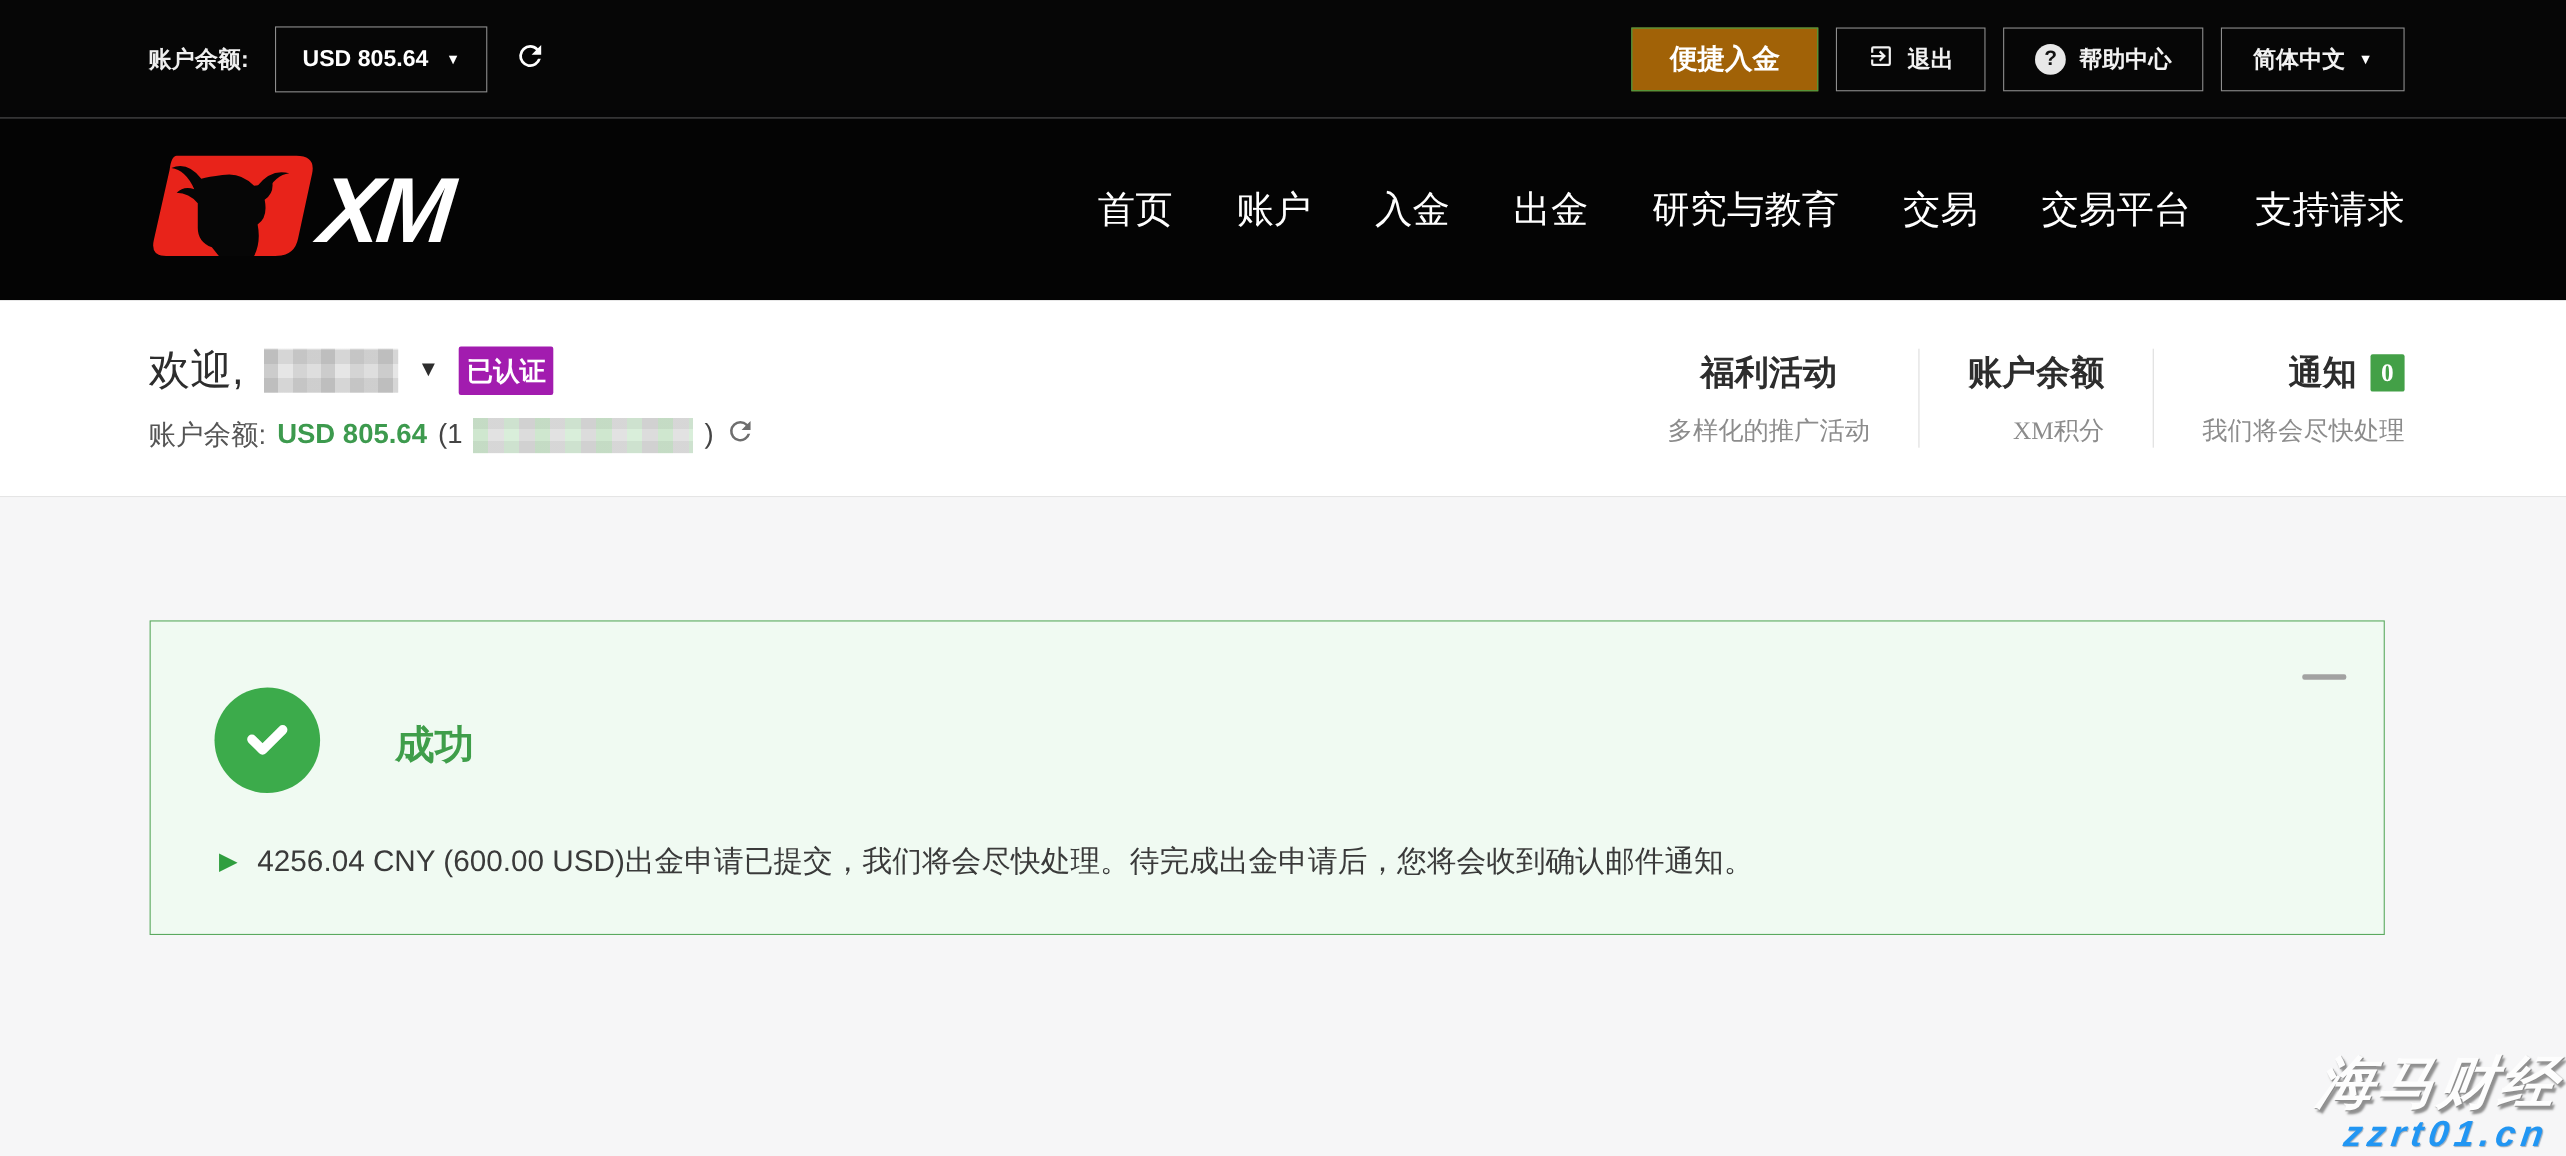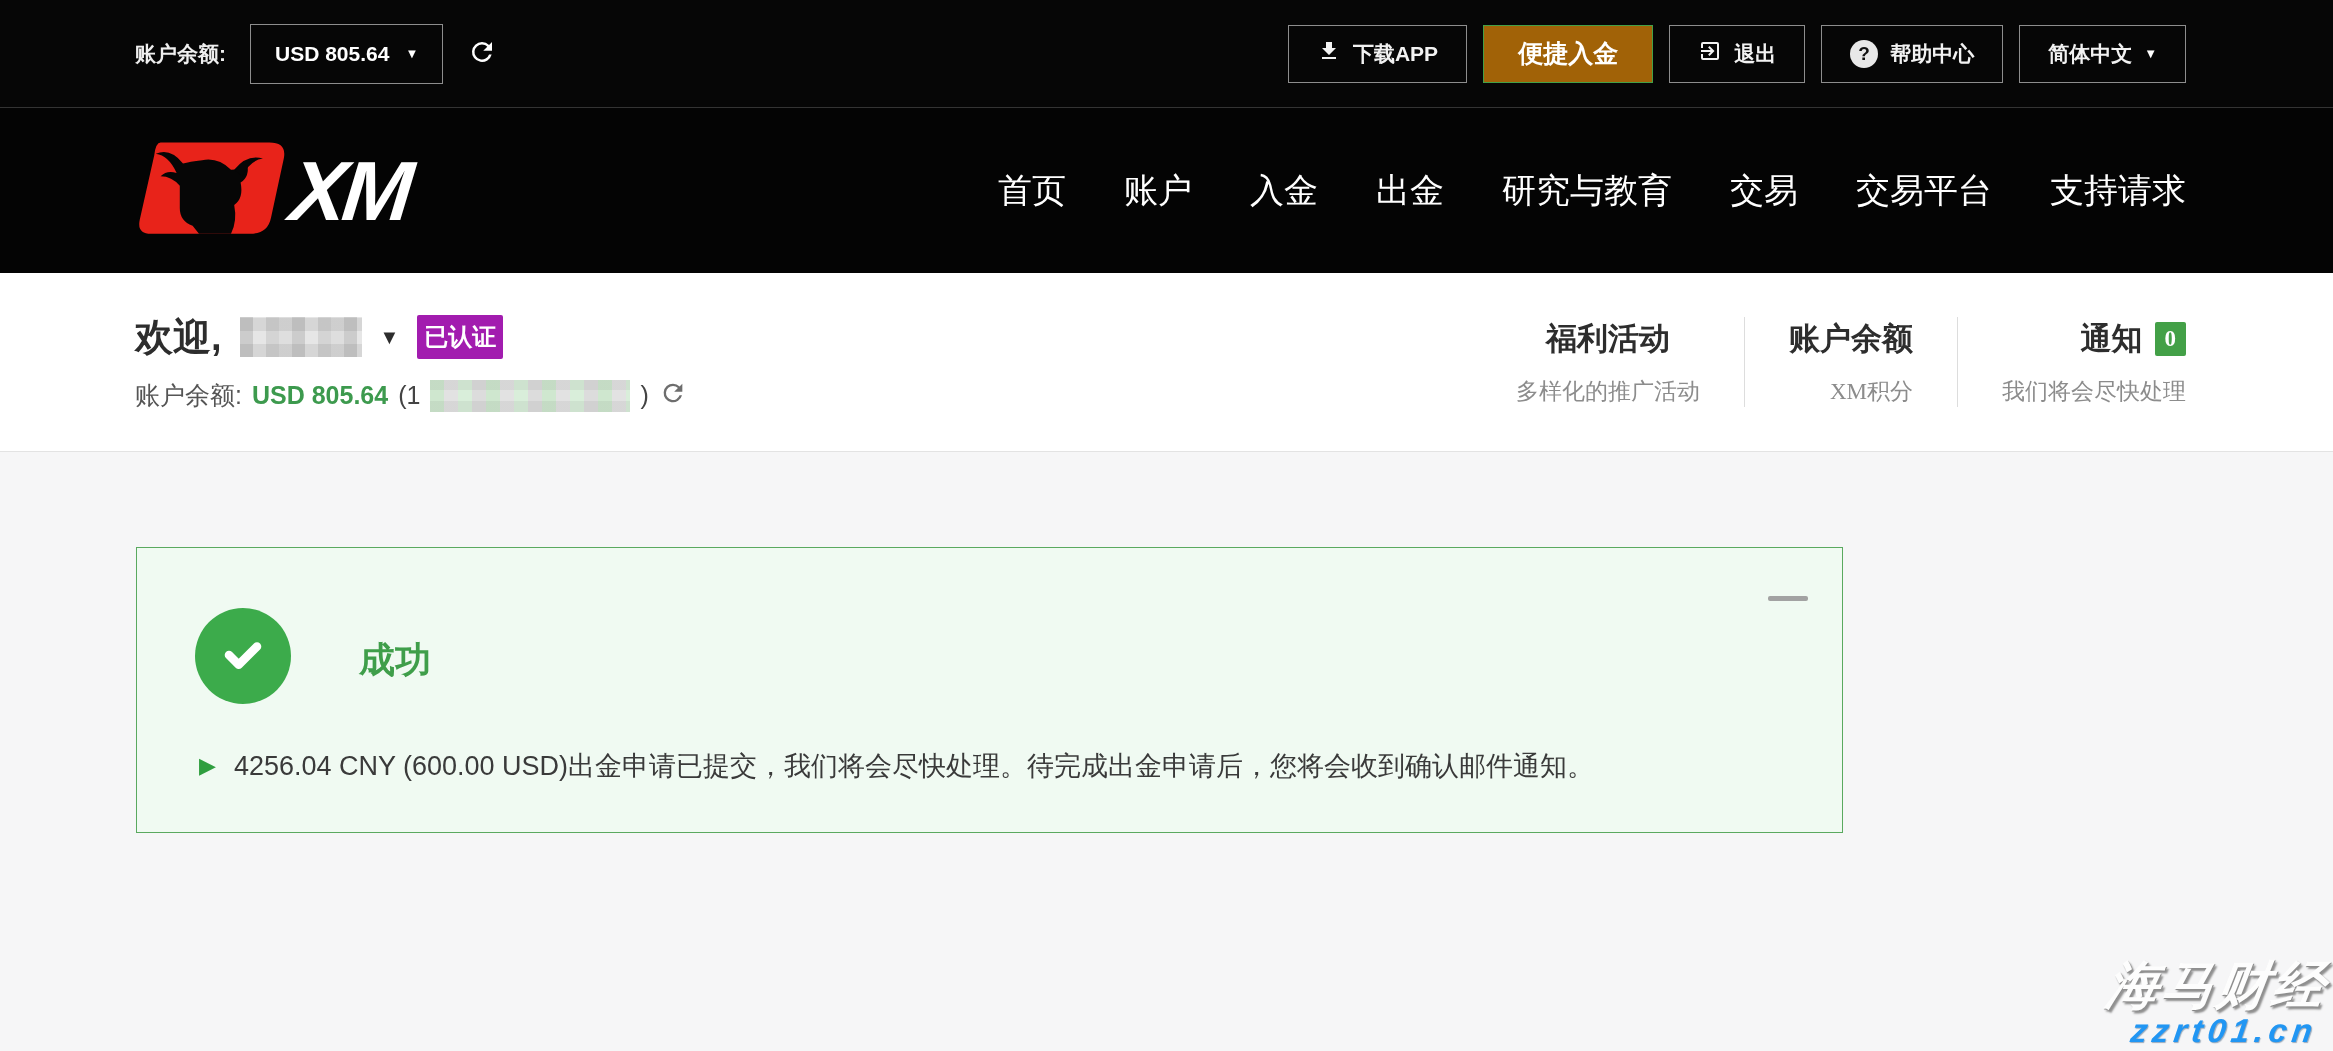--- a/index.html
+++ b/index.html
@@ -63,21 +63,21 @@
   .nav-item { color:#fff; font-size:34px; cursor:pointer; white-space:nowrap; }
 
   
   .welcome {
     height:179px; background:#ffffff; border-bottom:1px solid #e3e3e3;
     display:flex; align-items:center;
     padding:0 147px 0 135px; position:relative;
   }
   .welcome-left { display:flex; flex-direction:column; gap:16px; }
   .welcome-line1 { display:flex; align-items:center; gap:18px; }
-  .greeting { font-size:38px; font-weight:bold; color:#2d2d2d; }
+  .greeting { font-size:38px; font-weight:normal; color:#2d2d2d; }
   .mosaic-name {
     width:122px; height:40px; display:inline-block;
     background:
       repeating-linear-gradient(0deg, rgba(0,0,0,0.07) 0 13px, rgba(0,0,0,0) 13px 26px),
       repeating-linear-gradient(90deg, #cccccc 0 13px, #e6e6e6 13px 26px, #d4d4d4 26px 39px, #dedede 39px 52px);
   }
   .name-caret { color:#2d2d2d; font-size:20px; }
   .verified-badge {
     background:#a21caf; color:#fff; font-size:24px; font-weight:bold;
     padding:6px 7px; border-radius:2px;
@@ -106,21 +106,21 @@
   .stat-sub { font-size:23px; color:#8c8c8c; white-space:nowrap; }
   .stat-divider { width:1px; height:90px; background:#ddd; margin:0 44px; }
   .notif-badge {
     background:#43a047; color:#fff; font-size:23px; font-weight:bold;
     padding:3px 10px; border-radius:2px; line-height:1.2;
   }
 
   
   .main { height:599px; background:#f6f6f7; position:relative; }
   .success-box {
-    position:absolute; left:136px; top:95px; width:1707px; height:286px;
+    position:absolute; left:136px; top:112px; width:2032px; height:286px;
     background:#f0faf2; border:1px solid #5aa95f;
   }
   .success-circle {
     position:absolute; left:58px; top:60px;
     width:96px; height:96px; border-radius:50%; background:#3cab4b;
     display:flex; align-items:center; justify-content:center;
   }
   .success-circle svg { width:56px; height:56px; }
   .success-title {
     position:absolute; left:222px; top:88px;
@@ -168,28 +168,20 @@
     <span class="icon-btn-plain">
       <span>
         <svg viewBox="0 0 24 24" width="30" height="30">
             <path d="M17.65 6.35A7.96 7.96 0 0 0 12 4a8 8 0 1 0 7.73 10h-2.08A6 6 0 1 1 12 6c1.66 0 3.14.69 4.22 1.78L13 11h7V4l-2.35 2.35z" fill="currentColor"></path>
           </svg>
       </span>
     </span>
   </div>
 
   <div class="topbar-right">
-    <button class="tb-btn">
-      <span>
-        <svg viewBox="0 0 24 24" width="24" height="24">
-            <path d="M5 20h14v-2H5v2zM19 9h-4V3H9v6H5l7 7 7-7z" fill="currentColor"></path>
-          </svg>
-      </span>
-      <span>下载APP</span>
-    </button>
     <button class="tb-btn green">
       <span>便捷入金</span>
     </button>
     <button class="tb-btn">
       <span>
         <svg viewBox="0 0 24 24" width="24" height="24">
             <path d="M10.09 15.59L11.5 17l5-5-5-5-1.41 1.41L12.67 11H3v2h9.67l-2.58 2.59zM19 3H5a2 2 0 0 0-2 2v4h2V5h14v14H5v-4H3v4a2 2 0 0 0 2 2h14a2 2 0 0 0 2-2V5a2 2 0 0 0-2-2z" fill="currentColor"></path>
           </svg>
       </span>
       <span>退出</span>

